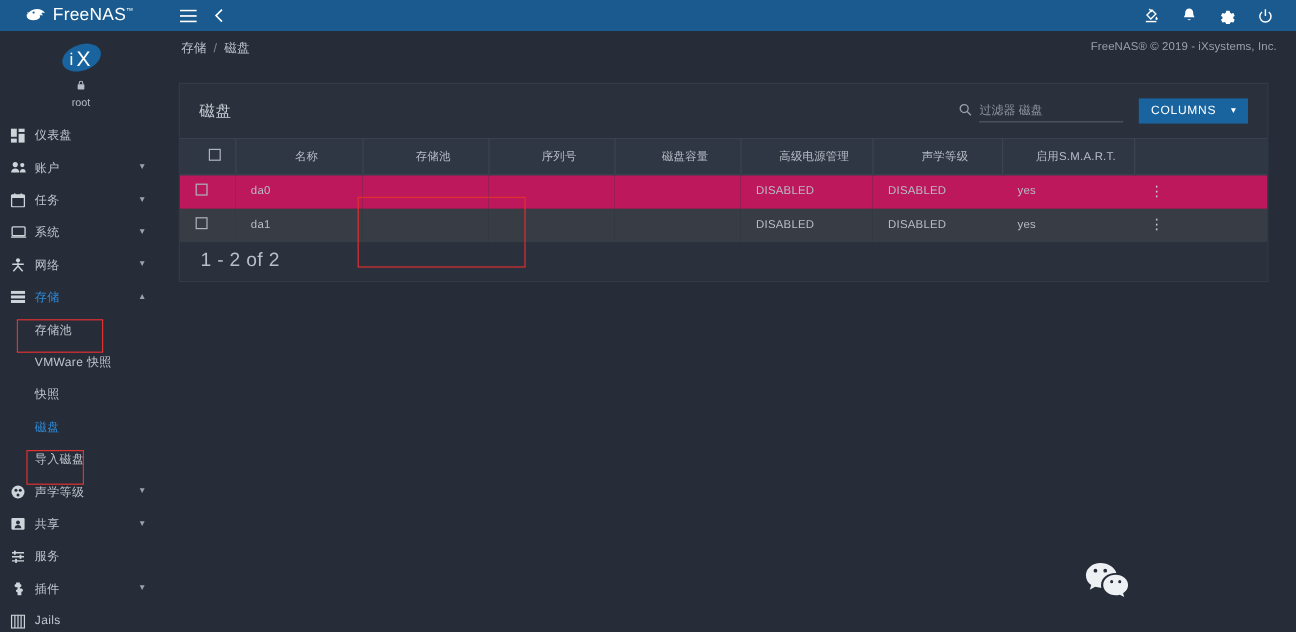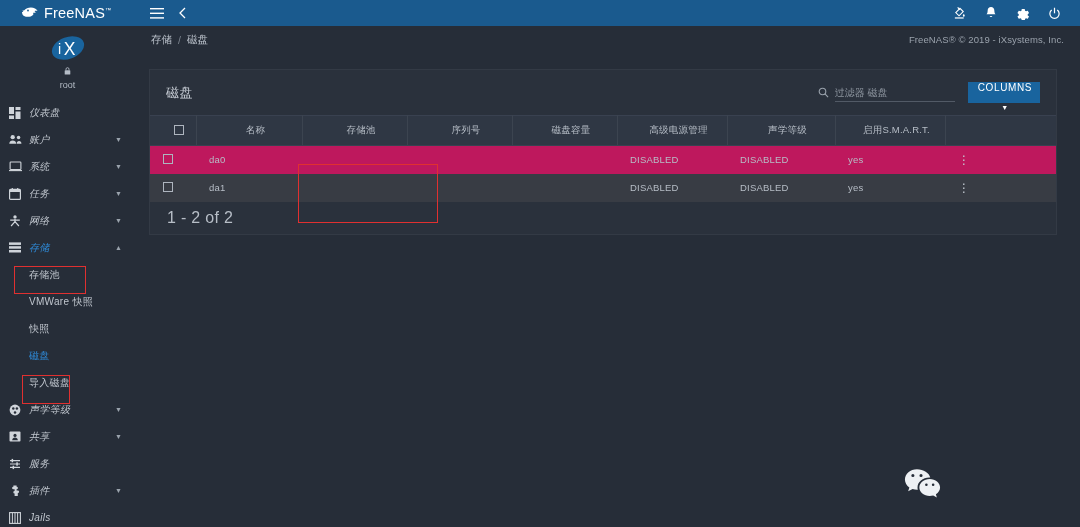--- a/index.html
+++ b/index.html
@@ -50,21 +50,21 @@
   }
   .ix-logo { width: 42px; height: 30px; }
   .user-row {
     display: flex; align-items: center; gap: 3px;
     color: #b4bcc6; font-size: 9px; flex-direction: column;
   }
   .nav { padding-top: 2px; }
   .nav-item {
     height: 27px; display: flex; align-items: center;
     padding-left: 9px; color: #c0c6ce; font-size: 10px;
-    cursor: pointer; position: relative; font-style: italic;
+    cursor: pointer; position: relative;
   }
   .nav-item .nav-ico {
     width: 20px; flex: none; display: flex; align-items: center;
     color: #cfd4da;
   }
   .nav-item .nav-lbl { flex: 1; letter-spacing: .3px; }
   .nav-item .nav-arrow {
     font-size: 7px; color: #9aa3ad; padding-right: 13px;
   }
   .nav-item.active .nav-lbl { color: #2e8ad8; }
@@ -111,21 +111,21 @@
   .search-input {
     background: transparent; border: none; border-bottom: 1px solid #525a66;
     color: #b4bbc4; font-size: 10px; width: 120px; height: 16px;
     outline: none; font-family: inherit; padding: 0 0 1px 0;
   }
   .search-input::placeholder { color: #8d959f; }
   .btn-columns {
     background: #19649e; color: #fff; border: none;
     height: 21px; padding: 0 8px 0 10px; font-size: 10px;
     letter-spacing: .6px; display: flex; align-items: center; gap: 11px;
-    cursor: pointer; font-family: inherit; flex-direction: column;
+    cursor: pointer; font-family: inherit;
   }
   .btn-columns .caret { font-size: 7px; }
 
   table.disks { width: 100%; border-collapse: collapse; }
   table.disks th {
     height: 30px; background: #2f3744; color: #b7bec7;
     font-size: 9.5px; font-weight: 400; text-align: center;
     padding-left: 13px; border-right: 1px solid #3c4450;
     border-top: 1px solid #394150; border-bottom: 1px solid #394150;
     letter-spacing: .2px;
@@ -278,39 +278,39 @@
             <path d="M0.3 10 c0-2.3 1.7-3.5 3.7-3.5 s3.7 1.2 3.7 3.5z" fill="#cfd4da"></path>
             <path d="M8.2 10 c0-2 1.1-3 2.6-3 s2.6 1 2.6 3z" fill="#cfd4da"></path>
           </svg>
         </span>
         <span class="nav-lbl">账户</span>
         <span class="nav-arrow">▼</span>
       </div>
 
       <div class="nav-item">
         <span class="nav-ico">
-          <svg width="13" height="11" viewBox="0 0 14 11">
-            <rect x="1.2" y="0.7" width="11.6" height="8" rx="0.8" fill="none" stroke="#cfd4da" stroke-width="1.2"></rect>
-            <rect x="0" y="9.3" width="14" height="1.2" fill="#cfd4da"></rect>
-          </svg>
-        </span>
-        <span class="nav-lbl">系统</span>
-        <span class="nav-arrow">▼</span>
-      </div>
-
-      <div class="nav-item">
-        <span class="nav-ico">
           <svg width="12" height="12" viewBox="0 0 12 12">
             <rect x="0.6" y="1.4" width="10.8" height="10" rx="1" fill="none" stroke="#cfd4da" stroke-width="1.2"></rect>
             <rect x="0.6" y="1.4" width="10.8" height="2.6" fill="#cfd4da"></rect>
             <rect x="2.7" y="0" width="1.2" height="2.6" fill="#cfd4da"></rect>
             <rect x="8.1" y="0" width="1.2" height="2.6" fill="#cfd4da"></rect>
           </svg>
         </span>
         <span class="nav-lbl">任务</span>
+        <span class="nav-arrow">▼</span>
+      </div>
+
+      <div class="nav-item">
+        <span class="nav-ico">
+          <svg width="13" height="11" viewBox="0 0 14 11">
+            <rect x="1.2" y="0.7" width="11.6" height="8" rx="0.8" fill="none" stroke="#cfd4da" stroke-width="1.2"></rect>
+            <rect x="0" y="9.3" width="14" height="1.2" fill="#cfd4da"></rect>
+          </svg>
+        </span>
+        <span class="nav-lbl">系统</span>
         <span class="nav-arrow">▼</span>
       </div>
 
       <div class="nav-item">
         <span class="nav-ico">
           <svg width="12" height="12" viewBox="0 0 12 12">
             <circle cx="6" cy="1.9" r="1.7" fill="#cfd4da"></circle>
             <path d="M6 3.8 L6 6.6 M1.2 5.2 L10.8 5.2 M6 6.6 L2.1 11 M6 6.6 L9.9 11" stroke="#cfd4da" stroke-width="1.2" fill="none"></path>
           </svg>
         </span>

